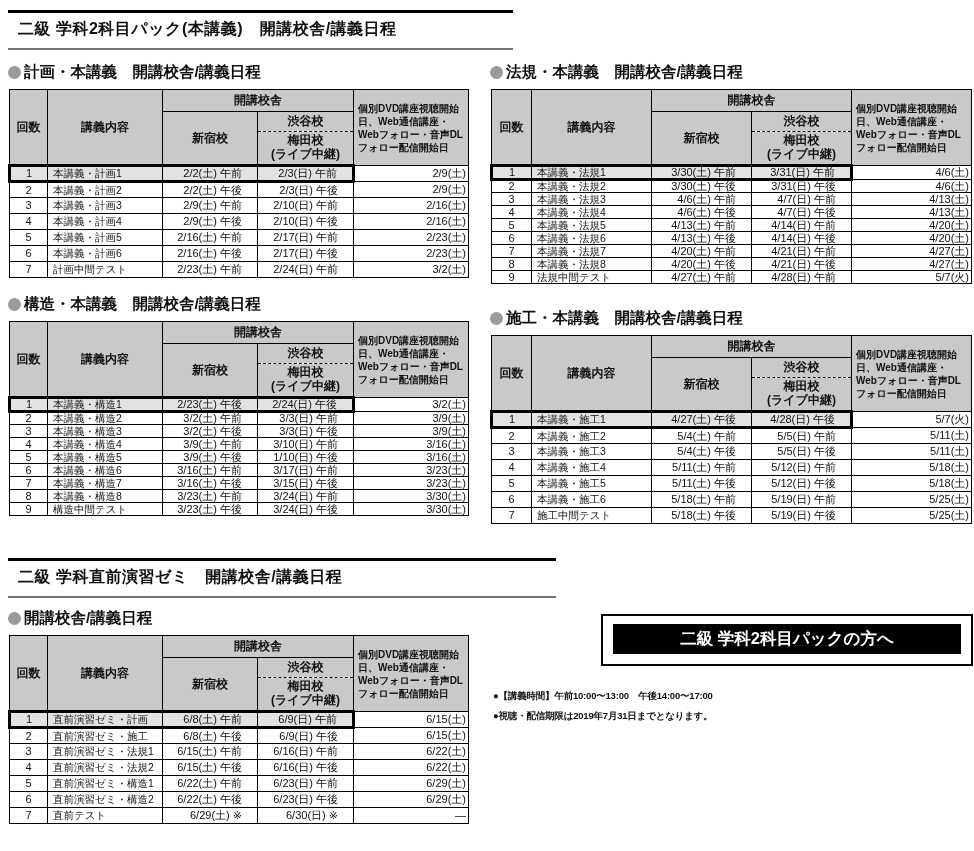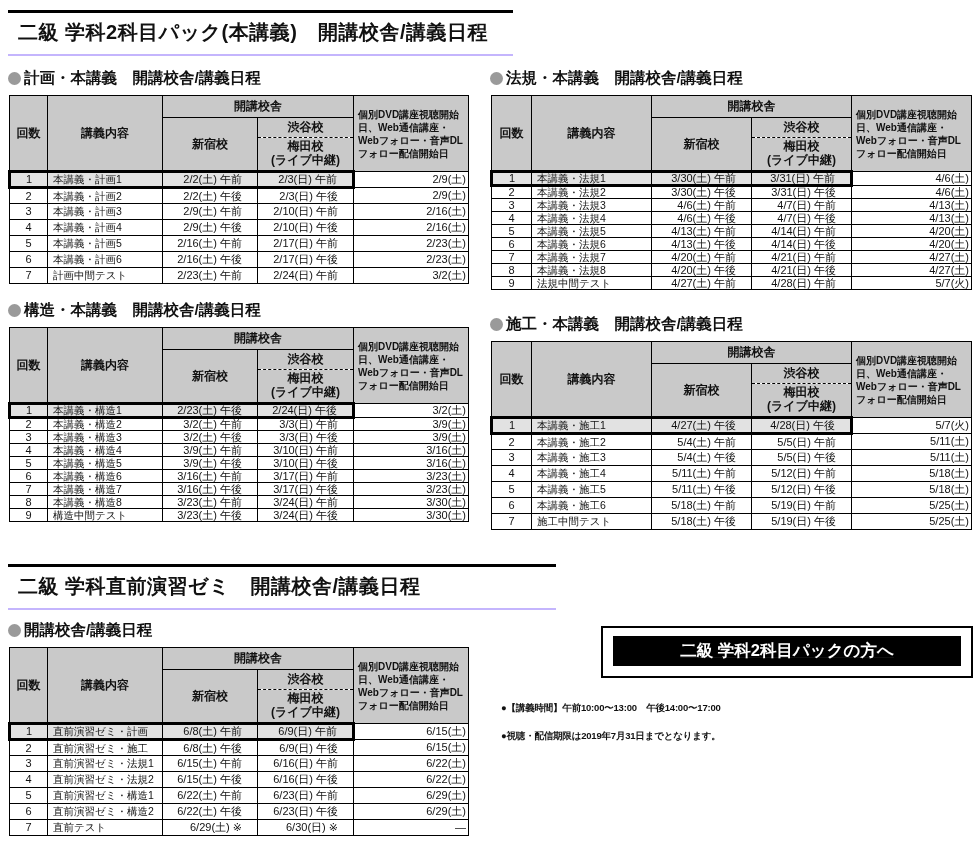--- a/index.html
+++ b/index.html
@@ -3,22 +3,22 @@
 <meta charset="utf-8">
 <style>
   :root{
     --header-bg:#c9c9c9; --hl-bg:#e2e2e2; --ink:#111111; --bullet:#9a9a9a;
   }
   *{box-sizing:border-box;}
   html,body{margin:0;padding:0;background:#ffffff;}
   body{font-family:"Liberation Sans","DejaVu Sans",sans-serif;color:var(--ink);}
   .page{width:974px;height:851px;padding:10px 6px 0 8px;overflow:hidden;background:#fff;position:relative;}
 
-  .band{border-top:3px solid #000;border-bottom:2px solid #c4b5fd;font-weight:bold;
-        font-size:20px;letter-spacing:.5px;padding:6px 8px 8px 10px;}
+  .band{border-top:3px solid #000;border-bottom:2px solid #737373;font-weight:bold;
+        font-size:16px;letter-spacing:.5px;padding:6px 8px 8px 10px;}
   .band1{width:505px;margin-bottom:12px;}
   .band2{width:548px;margin:18px 0 10px;}
 
   .cols{display:flex;gap:23px;align-items:flex-start;}
   .colL{width:459px;flex:none;}
   .colR{width:480px;flex:none;}
   .cols2{display:flex;gap:22px;align-items:flex-start;margin-top:2px;}
   .colL2{width:459px;flex:none;}
   .colR2{width:484px;flex:none;}
 
@@ -48,21 +48,21 @@
   .sched tr.hl td{background:var(--hl-bg);border-top:3px solid #000;border-bottom:3px solid #000;}
   .sched tr.hl td.no{border-left:3px solid #000;}
   .sched tr.hl td.d2{border-right:3px solid #000;}
   .sched tr.hl td.dvd{background:#fff;border-top-width:1px;border-bottom-width:1px;}
 
   .info-box{width:372px;border:2px solid #000;padding:8px 10px 10px;margin-left:auto;margin-top:6px;text-decoration:underline;}
   .ib-title{background:#000;color:#fff;font-weight:bold;font-size:16.5px;text-align:center;padding:4px 0;}
   .ib-notes p{font-size:11px;font-weight:bold;line-height:1.4;margin:7px 0 0;padding-left:1em;text-indent:-1em;}
 
   .footer{margin-top:22px;font-size:9.5px;font-weight:bold;line-height:1.65;letter-spacing:-0.2px;}
-  .footer p{margin:12px;}
+  .footer p{margin:4px;}
 </style>
 </head>
 <body>
 
 <div class="page">
 
   <div class="band band1">二級 学科2科目パック(本講義)　開講校舎/講義日程</div>
 
   <div class="cols">
     <div class="colL">
@@ -204,35 +204,35 @@
                   <td class="no">4</td>
                   <td class="nm">本講義・構造4</td>
                   <td class="d1">3/9(土) 午前</td>
                   <td class="d2">3/10(日) 午前</td>
                   <td class="dvd">3/16(土)</td>
                 </tr>
                 <tr>
                   <td class="no">5</td>
                   <td class="nm">本講義・構造5</td>
                   <td class="d1">3/9(土) 午後</td>
-                  <td class="d2">3/10(日) 午後</td>
+                  <td class="d2">1/10(日) 午後</td>
                   <td class="dvd">3/16(土)</td>
                 </tr>
                 <tr>
                   <td class="no">6</td>
                   <td class="nm">本講義・構造6</td>
                   <td class="d1">3/16(土) 午前</td>
                   <td class="d2">3/17(日) 午前</td>
                   <td class="dvd">3/23(土)</td>
                 </tr>
                 <tr>
                   <td class="no">7</td>
                   <td class="nm">本講義・構造7</td>
                   <td class="d1">3/16(土) 午後</td>
-                  <td class="d2">3/17(日) 午後</td>
+                  <td class="d2">3/15(日) 午後</td>
                   <td class="dvd">3/23(土)</td>
                 </tr>
                 <tr>
                   <td class="no">8</td>
                   <td class="nm">本講義・構造8</td>
                   <td class="d1">3/23(土) 午前</td>
                   <td class="d2">3/24(日) 午前</td>
                   <td class="dvd">3/30(土)</td>
                 </tr>
                 <tr>

